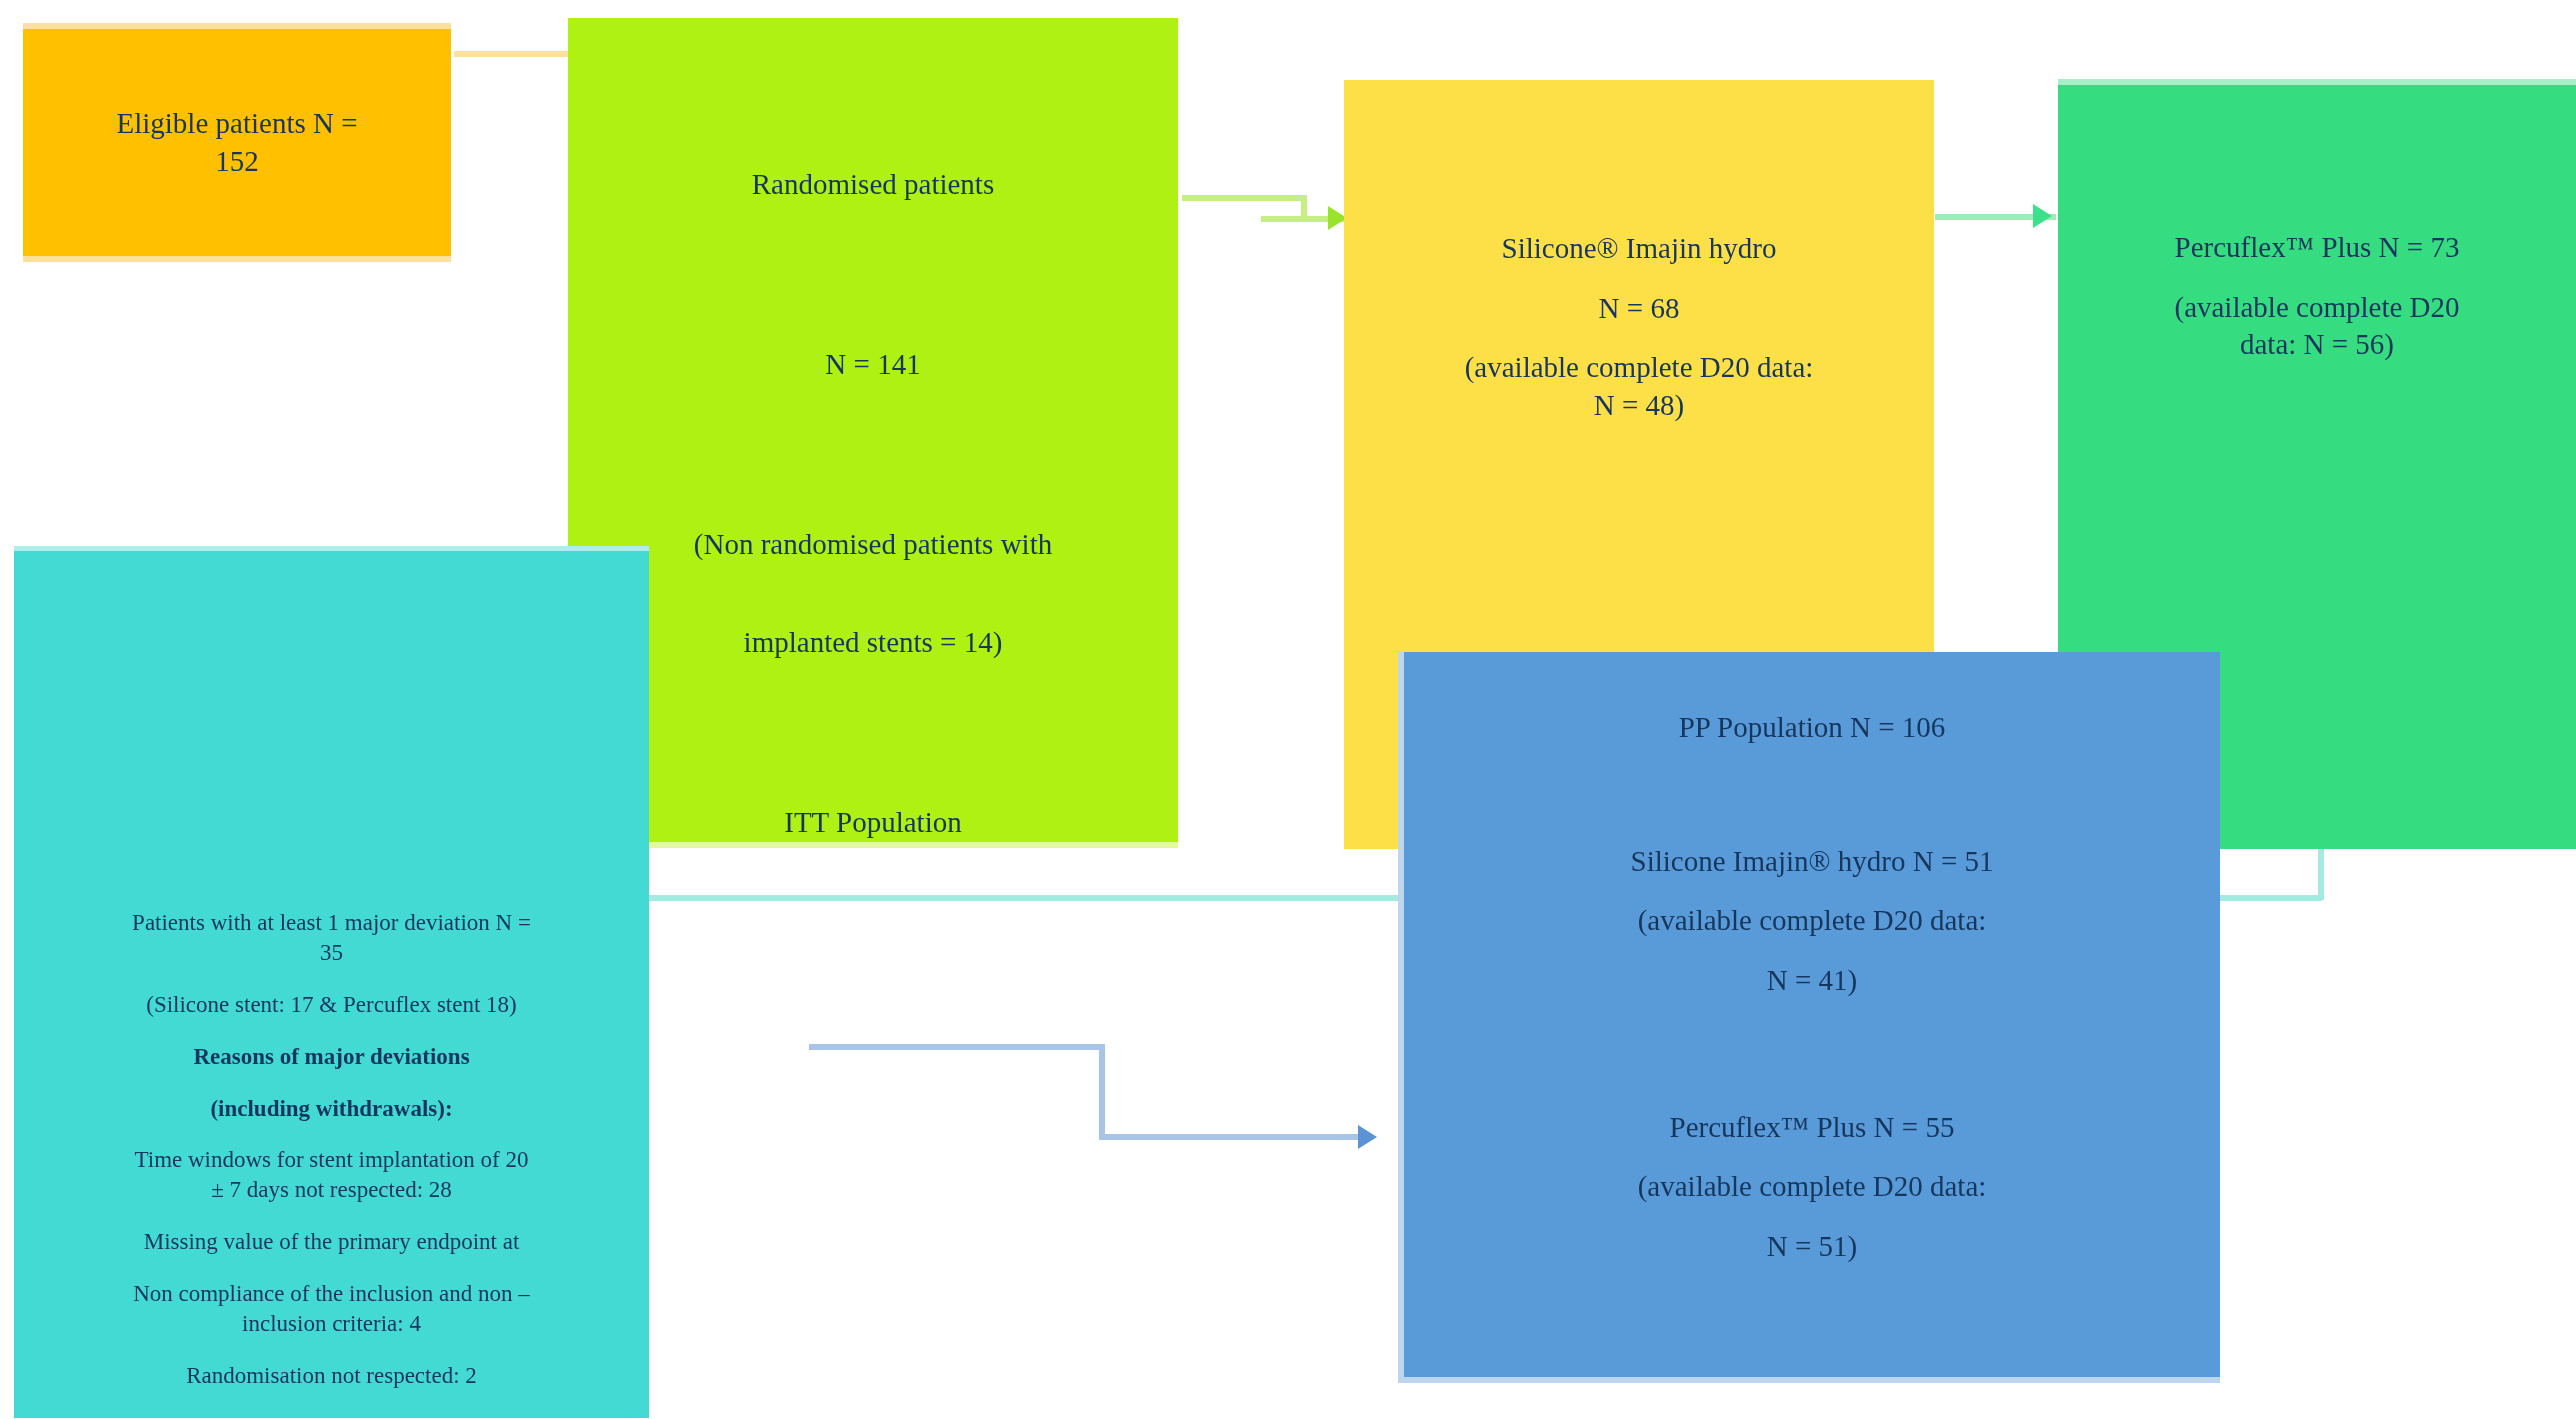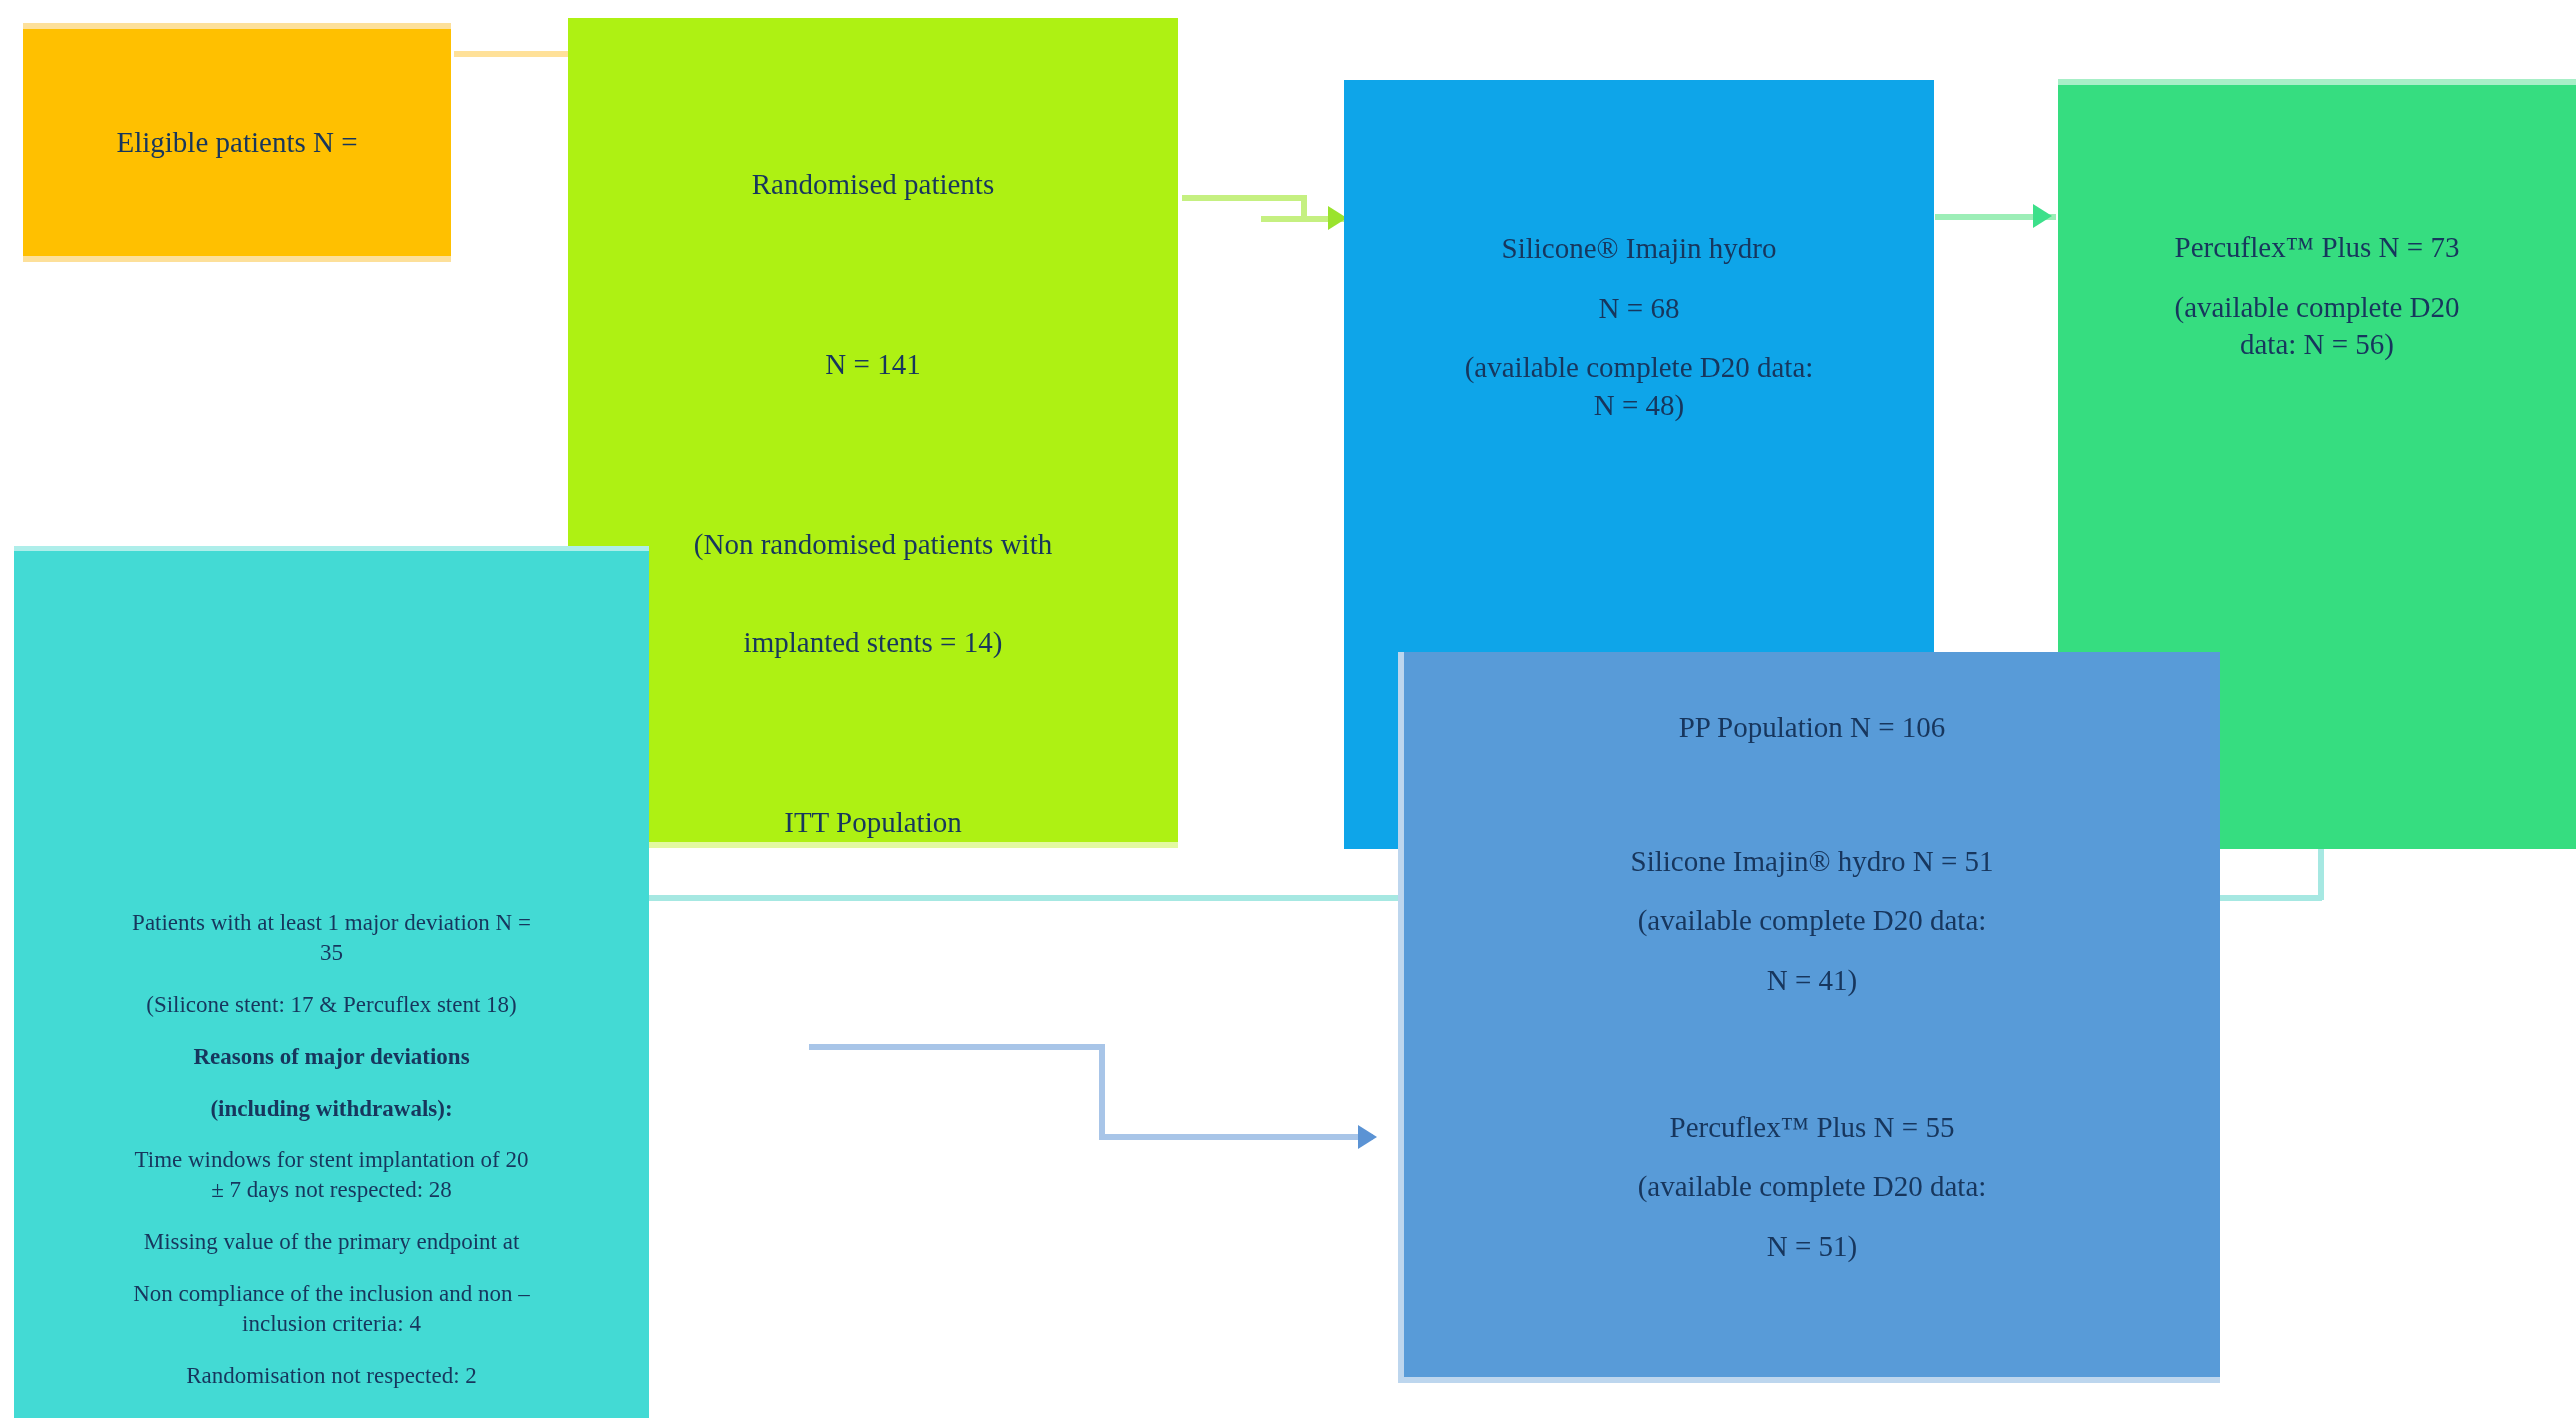--- a/index.html
+++ b/index.html
@@ -49,21 +49,21 @@
   #node-randomised {
     left: 568px; top: 18px; width: 610px; height: 830px;
     background: #aef113;
     border-bottom: 6.4px solid #e2f9a0;
     font-size: 29px;
     justify-content: space-between;
     padding-top: 148px;
   }
   #node-silicone {
     left: 1344px; top: 80px; width: 590px; height: 769px;
-    background: #0ea5e9;
+    background: #fde047;
     font-size: 29px;
     justify-content: flex-start;
     padding-top: 150px;
   }
   #node-percuflex {
     left: 2058px; top: 79px; width: 518px; height: 770px;
     background: #36dd80;
     border-top: 6.4px solid #a7efc7;
     font-size: 29px;
     justify-content: flex-start;
@@ -137,20 +137,21 @@
 
   <div class="conn" style="color:#a8c5e8;">
     <div class="seg-h" style="left:809px; top:1044px; width:295px; background:#a8c5e8;"></div>
     <div class="seg-v" style="left:1099px; top:1044px; height:93px; background:#a8c5e8;"></div>
     <div class="seg-h" style="left:1099px; top:1134px; width:274px; background:#a8c5e8;"></div>
     <div class="head head-r" style="left:1358px; top:1125px; color:#5b93d4;"></div>
   </div>
 
   <div class="node" id="node-eligible">
     <span class="line">Eligible patients N =</span>
+    <span class="line">152</span>
   </div>
 
   <div class="node" id="node-randomised">
     <span class="line">Randomised patients</span>
     <span class="gap"></span>
     <span class="line">N = 141</span>
     <span class="gap"></span>
     <span class="line">(Non randomised patients with</span>
     <span class="line">implanted stents = 14)</span>
     <span class="gap"></span>

